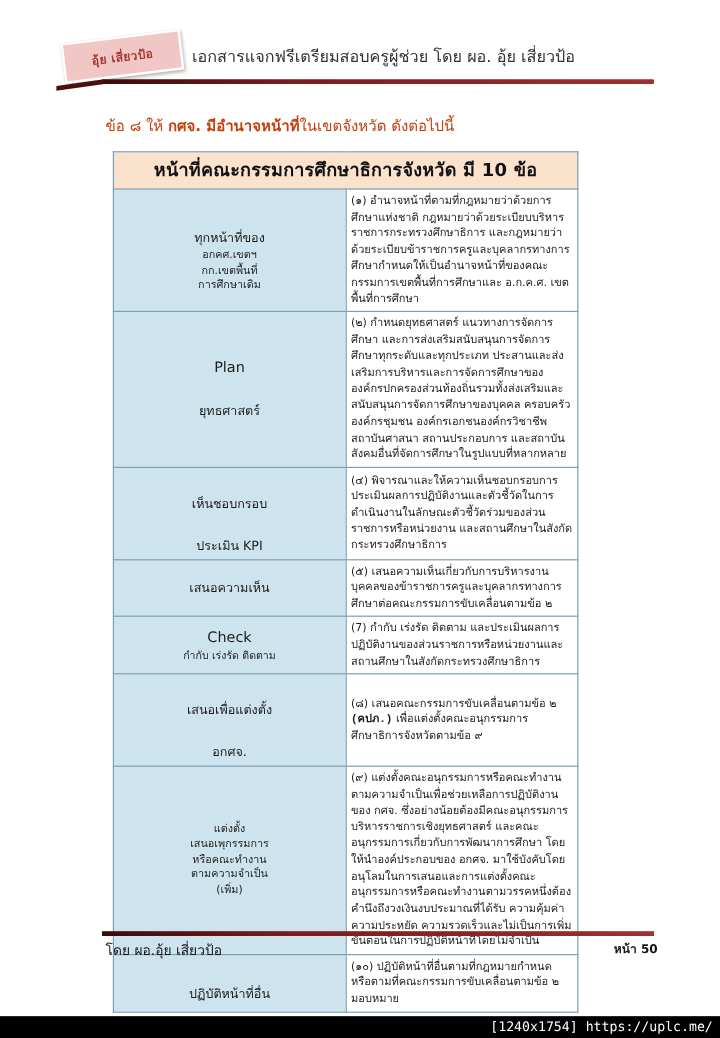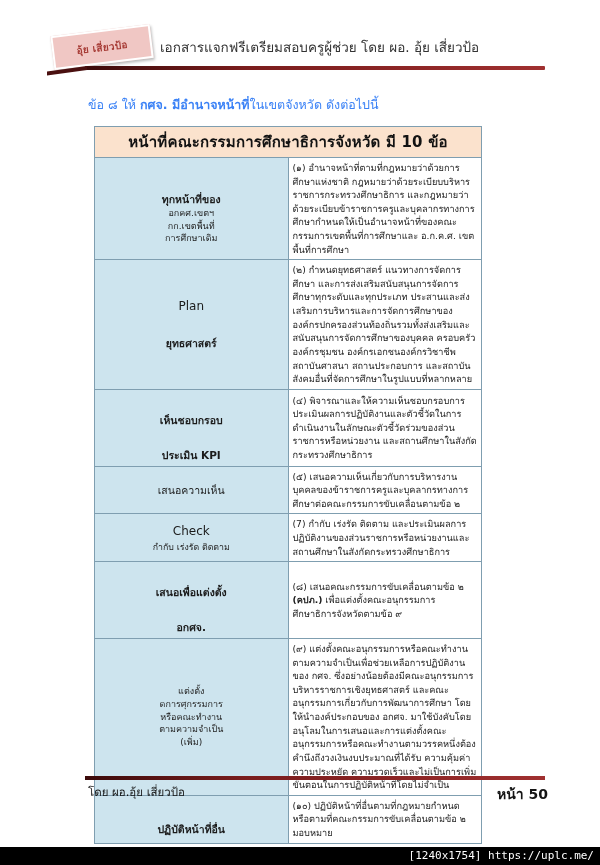--- a/index.html
+++ b/index.html
@@ -79,21 +79,21 @@
     transform: skewY(-8deg);
     transform-origin: right center;
   }
 
   
   .intro {
     position: absolute;
     left: 88px;
     top: 95px;
     font-size: 12.5px;
-    color: #3b82f6;
+    color: #c2410c;
     white-space: nowrap;
     text-align: center;
   }
   .intro b { font-weight: bold; }
 
   
   .doc-table {
     position: absolute;
     left: 94px;
     top: 126px;
@@ -126,23 +126,23 @@
   }
   .col-body {
     background: #ffffff;
     color: #1b1b1b;
     font-size: 9.2px;
     line-height: 1.48;
     text-align: left;
     vertical-align: top;
     padding: 3px 6px 4px 6px;
   }
-  .col-body b { font-weight: bold; }
-
-  .lbl-main  { font-size: 10.5px; font-weight: bold; display:block;margin-top:20px; }
+  .col-body b { font-weight: bold; font-family: Liberation Mono, monospace; }
+
+  .lbl-main  { font-size: 10.5px; font-weight: normal; display:block;margin-top:20px; }
   .lbl-sub   { font-size: 9px;   font-weight: normal; display:block; color:#222; }
   .lbl-sub-b { font-size: 8.8px; font-weight: normal;  display:block; color:#222; }
   .lbl-plain { font-size: 10.5px; font-weight: normal; display:block; }
   .lbl-latin { font-size: 12px; font-weight: normal; display:block; padding-bottom:1px;}
 
   
   .footer-rule {
     position: absolute;
     left: 85px;
     top: 776px;
@@ -155,21 +155,21 @@
     left: 88px;
     top: 783px;
     font-size: 11.5px;
     font-weight: normal;
     color: #151515;
   }
   .footer-right {
     position: absolute;
     right: 52px;
     top: 783px;
-    font-size: 14px;
+    font-size: 10px;
     font-weight: bold;
     color: #151515;
   }
 
   
   .bottom-bar {
     position: absolute;
     left: 0;
     top: 847px;
     width: 600px;
@@ -256,21 +256,21 @@
         <td class="col-label">
           <span class="lbl-main">เสนอเพื่อแต่งตั้ง</span>
           <span class="lbl-main">อกศจ.</span>
         </td>
         <td class="col-body"><span>(๘) เสนอคณะกรรมการขับเคลื่อนตามข้อ ๒ </span><b>(คปภ.)</b><span> เพื่อแต่งตั้งคณะอนุกรรมการศึกษาธิการจังหวัดตามข้อ ๙</span></td>
       </tr>
 
       <tr>
         <td class="col-label">
           <span class="lbl-sub">แต่งตั้ง</span>
-          <span class="lbl-sub">ดการศุกรรมการ</span>
+          <span class="lbl-sub">เสนอเพุกรรมการ</span>
           <span class="lbl-sub">หรือคณะทำงาน</span>
           <span class="lbl-sub">ตามความจำเป็น</span>
           <span class="lbl-sub">(เพิ่ม)</span>
         </td>
         <td class="col-body">(๙) แต่งตั้งคณะอนุกรรมการหรือคณะทำงานตามความจำเป็นเพื่อช่วยเหลือการปฏิบัติงานของ กศจ. ซึ่งอย่างน้อยต้องมีคณะอนุกรรมการบริหารราชการเชิงยุทธศาสตร์ และคณะอนุกรรมการเกี่ยวกับการพัฒนาการศึกษา โดยให้นำองค์ประกอบของ อกศจ. มาใช้บังคับโดยอนุโลมในการเสนอและการแต่งตั้งคณะอนุกรรมการหรือคณะทำงานตามวรรคหนึ่งต้องคำนึงถึงวงเงินงบประมาณที่ได้รับ ความคุ้มค่า ความประหยัด ความรวดเร็วและไม่เป็นการเพิ่มขั้นตอนในการปฏิบัติหน้าที่โดยไม่จำเป็น</td>
       </tr>
 
       <tr>
         <td class="col-label">
           <span class="lbl-main">ปฏิบัติหน้าที่อื่น</span>

